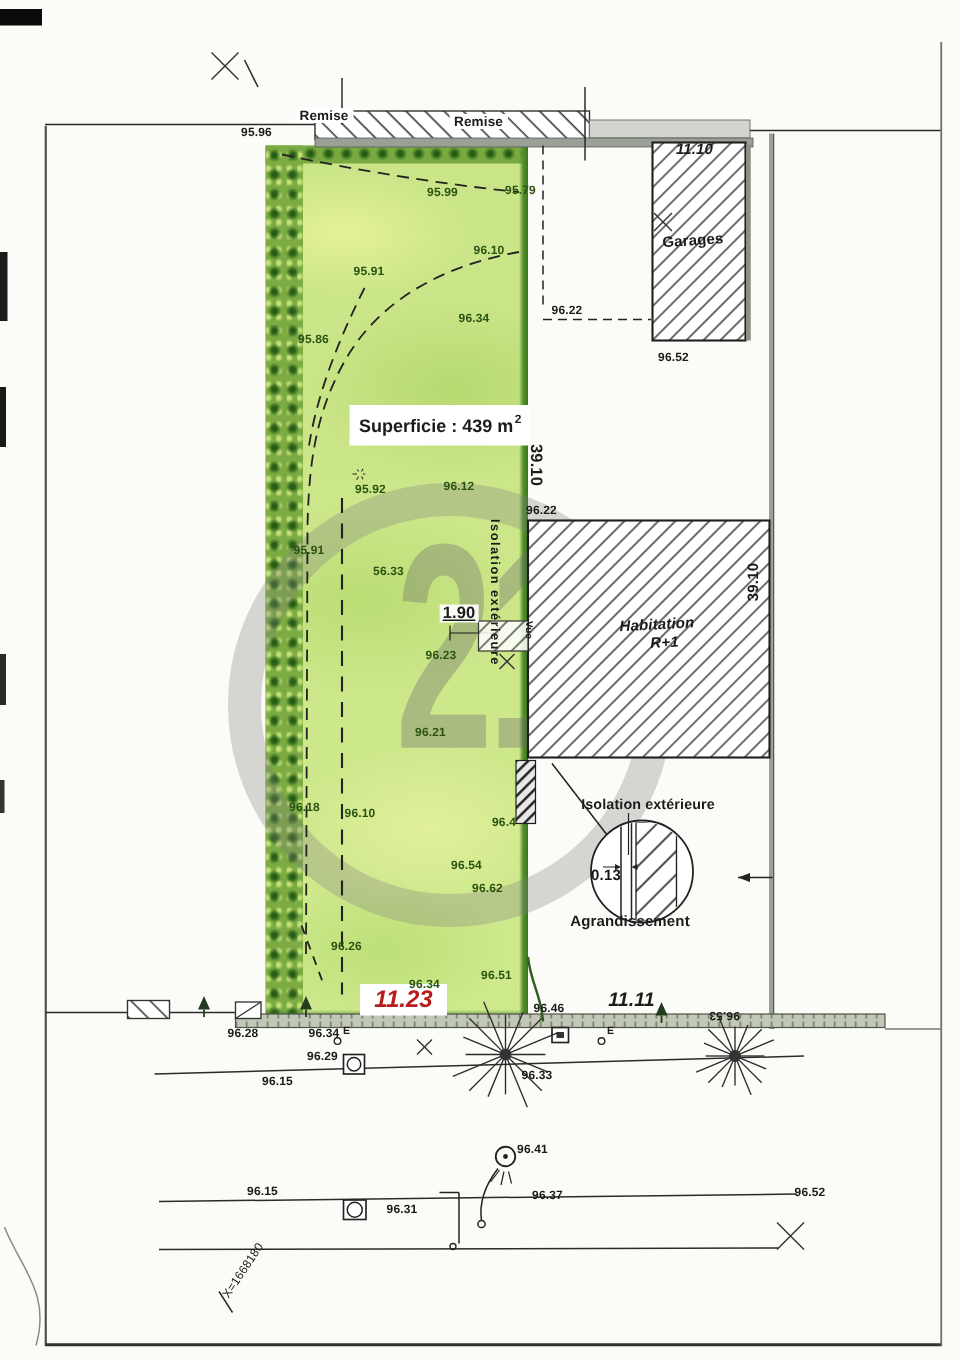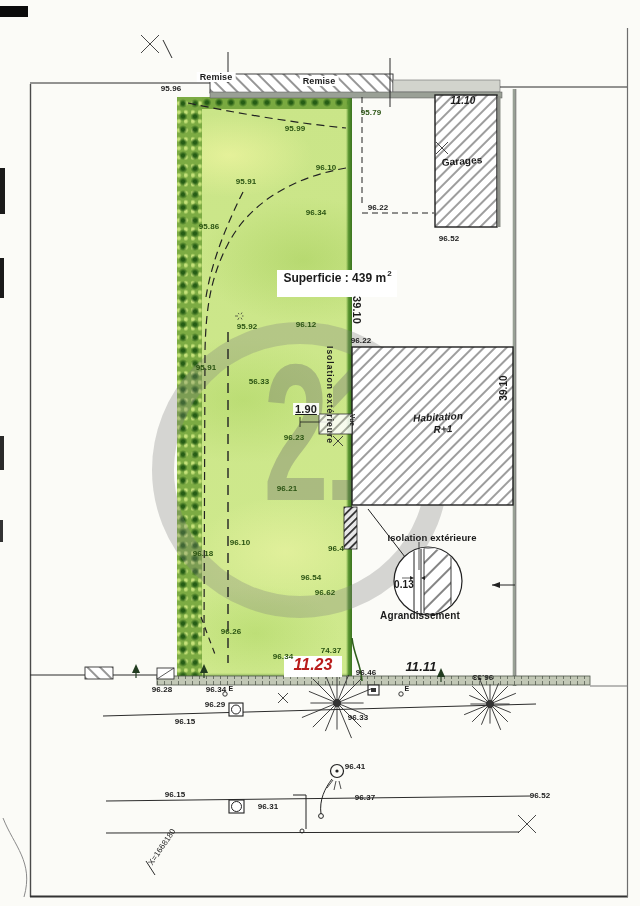--- a/index.html
+++ b/index.html
@@ -41,22 +41,22 @@
     background:linear-gradient(0deg,#3c7420,rgba(86,146,46,0));}
   
   .wm-ring{left:152px;top:322px;width:252px;height:252px;border:22px solid rgba(125,125,125,.30);
            border-radius:50%;z-index:2;}
   .wm-digits{left:325px;top:432px;z-index:2;transform:translate(-50%,-50%) scaleX(.6);
              font-size:195px;font-weight:700;color:rgba(108,108,108,.36);
              letter-spacing:-6px;line-height:1;}
   
   svg.lines{position:absolute;left:0;top:0;z-index:3;}
   .txt-layer{position:absolute;left:0;top:0;width:640px;height:906px;z-index:5;}
-  .white-box{position:absolute;background:#ffffff;display:flex;align-items:flex-start;
-             justify-content:center;z-index:5;margin-left:44px;}
+  .white-box{position:absolute;background:#ffffff;display:flex;align-items:center;
+             justify-content:center;z-index:5;}
   sup.sq{font-size:8px;position:relative;top:-1px;left:1px;}
 </style>
 </head>
 <body>
 
 <div class="page">
 
   <div class="abs parcel">
     <div class="abs hedge-top"></div>
     <div class="abs hedge-left"></div>
@@ -303,43 +303,43 @@
 
     <div class="white-box" style="left:240px;top:656px;width:58px;height:21px;">
       <span style="font-size:16px;font-weight:700;font-style:italic;color:#b91c1c;">11.23</span>
     </div>
 
     <span class="txt" style="left:231px;top:688px;font-size:7px;">E</span>
     <span class="txt" style="left:407px;top:688px;font-size:7px;">E</span>
 
     <span class="txt" style="left:162px;top:847px;font-weight:400;transform:translate(-50%,-50%) rotate(-56deg);">X=1668180</span>
   <span class="txt" style="left: 171px; top: 88px;">95.96</span>
-      <span class="txt g" style="left: 347px; top: 112px; margin-left: 24px;">95.79</span>
+      <span class="txt g" style="left: 347px; top: 127px;">95.79</span>
       <span class="txt g" style="left: 295px; top: 128px;">95.99</span>
       <span class="txt g" style="left: 326px; top: 167px;">96.10</span>
       <span class="txt g" style="left: 246px; top: 181px;">95.91</span>
       <span class="txt g" style="left: 316px; top: 212px;">96.34</span>
       <span class="txt g" style="left: 209px; top: 226px;">95.86</span>
       <span class="txt" style="left: 378px; top: 207px;">96.22</span>
       <span class="txt" style="left: 449px; top: 238px;">96.52</span>
       <span class="txt g" style="left: 247px; top: 326px;">95.92</span>
       <span class="txt g" style="left: 306px; top: 324px;">96.12</span>
       <span class="txt" style="left: 361px; top: 340px;">96.22</span>
       <span class="txt g" style="left: 206px; top: 367px;">95.91</span>
       <span class="txt g" style="left: 259px; top: 381px;">56.33</span>
       <span class="txt g" style="left: 294px; top: 437px;">96.23</span>
       <span class="txt g" style="left: 273px; top: 488px; margin-left: 14px;">96.21</span>
-      <span class="txt g" style="left: 203px; top: 553px;">96.18</span>
+      <span class="txt g" style="left: 203px; top: 538px;">96.18</span>
       <span class="txt g" style="left: 240px; top: 542px;">96.10</span>
       <span class="txt g" style="left: 336px; top: 548px;">96.4</span>
       <span class="txt g" style="left: 297px; top: 577px; padding-left: 28px;">96.54</span>
       <span class="txt g" style="left: 325px; top: 592px;">96.62</span>
       <span class="txt g" style="left: 213px; top: 631px; padding-left: 36px;">96.26</span>
       <span class="txt g" style="left: 283px; top: 656px;">96.34</span>
-      <span class="txt g" style="left: 331px; top: 650px;">74.37</span>
+      <span class="txt g" style="left: 331px; top: 650px;">96.51</span>
       <span class="txt" style="left: 366px; top: 672px;">96.46</span>
       <span class="txt" style="left: 483px; top: 677px; transform: translate(-50%, -50%) rotate(180deg);">96.53</span>
       <span class="txt" style="left: 162px; top: 689px;">96.28</span>
       <span class="txt" style="left: 216px; top: 689px;">96.34</span>
       <span class="txt" style="left: 215px; top: 704px;">96.29</span>
       <span class="txt" style="left: 185px; top: 721px;">96.15</span>
       <span class="txt" style="left: 358px; top: 717px;">96.33</span>
       <span class="txt" style="left: 175px; top: 794px;">96.15</span>
       <span class="txt" style="left: 355px; top: 766px;">96.41</span>
       <span class="txt" style="left: 268px; top: 806px;">96.31</span>

